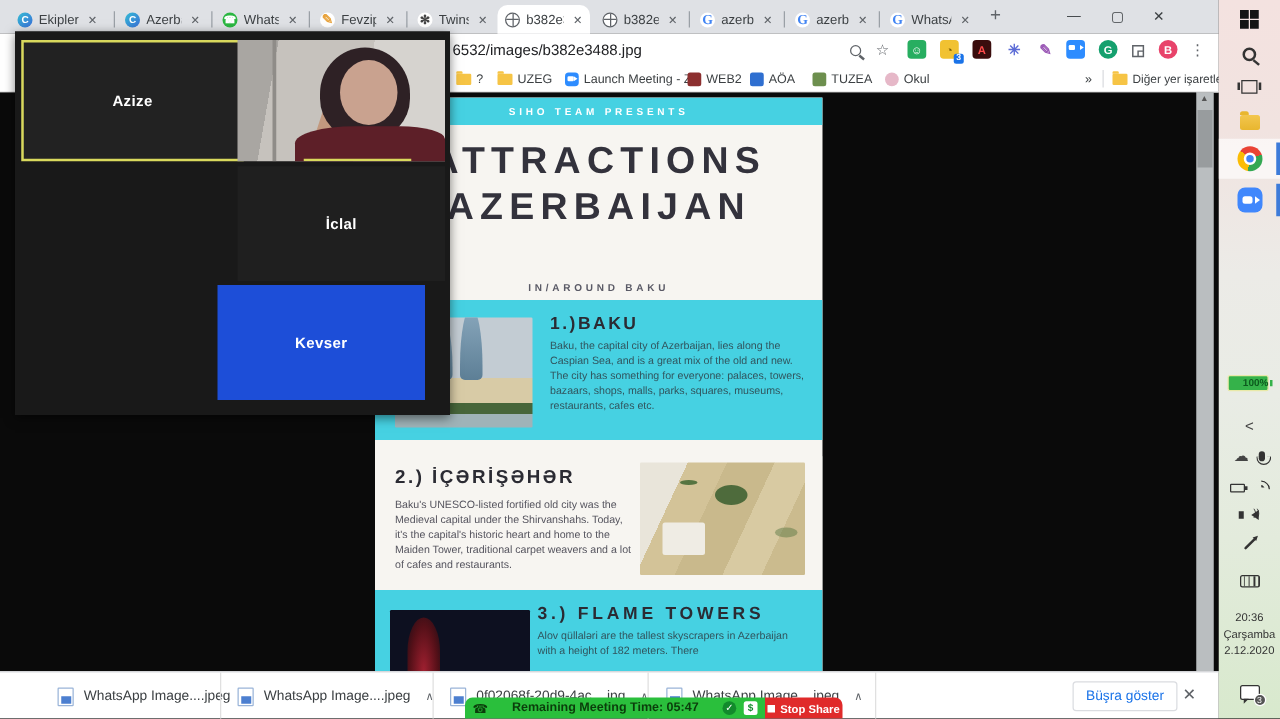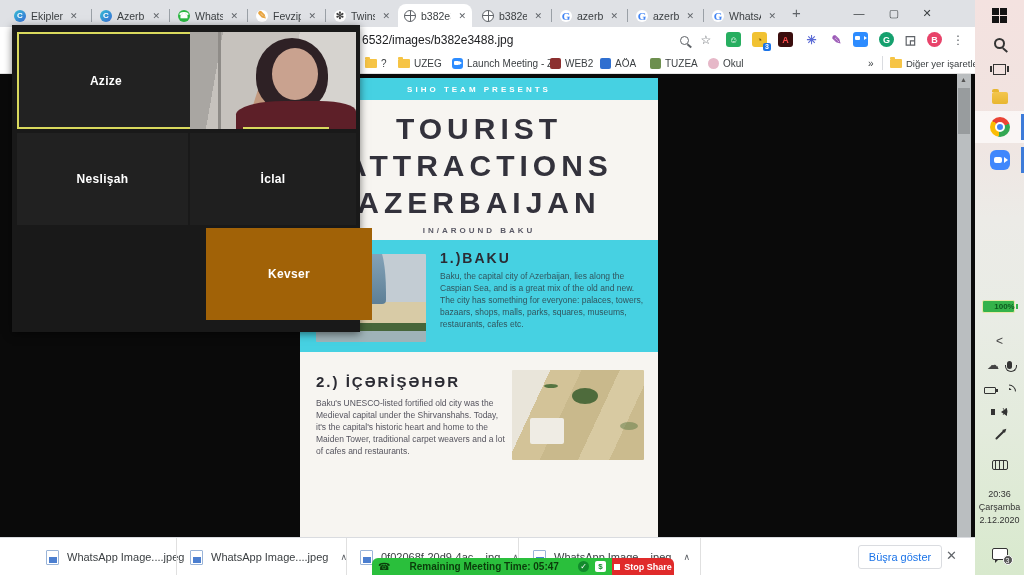--- a/index.html
+++ b/index.html
@@ -301,41 +301,45 @@
 
   <div class="viewer"></div>
   <div class="vscroll">
     <span class="arrow">▲</span>
     <span class="thumb"></span>
   </div>
 
   <div class="info">
     <div class="kicker cyan">SIHO TEAM PRESENTS</div>
     <div class="title">
-      <div>TOURIST</div>
       <div>ATTRACTIONS</div>
       <div>AZERBAIJAN</div>
     </div>
     <div class="subtitle">IN/AROUND BAKU</div>
 
     <div class="sec sec1 cyan">
       <div class="photo ph-baku">
           <span class="t1"></span>
           <span class="t2"></span>
         </div>
       <div class="sec-h" style="left:140px;top:10px;">1.)BAKU</div>
       <div class="sec-p" style="left:140px;top:30px;width:208px;">Baku, the capital city of Azerbaijan, lies along the Caspian Sea, and is a great mix of the old and new. The city has something for everyone: palaces, towers, bazaars, shops, malls, parks, squares, museums, restaurants, cafes etc.</div>
     </div>
 
     <div class="sec sec2">
       <div class="sec-h" style="left:16px;top:8px;font-size:15px;">2.) İÇƏRİŞƏHƏR</div>
       <div class="sec-p" style="left:16px;top:32px;width:192px;color:#55545e;">Baku's UNESCO-listed fortified old city was the Medieval capital under the Shirvanshahs. Today, it's the capital's historic heart and home to the Maiden Tower, traditional carpet weavers and a lot of cafes and restaurants.</div>
       <div class="photo ph-old"></div>
     </div>
 
+    <div class="sec sec3 cyan">
+      <div class="photo ph-night"></div>
+      <div class="sec-h" style="left:130px;top:10px;letter-spacing:3px;">3.) FLAME TOWERS</div>
+      <div class="sec-p" style="left:130px;top:30px;width:214px;">Alov qüllaləri are the tallest skyscrapers in Azerbaijan with a height of 182 meters.  There</div>
+    </div>
   </div>
 
   <div class="dlbar">
     <div class="dlitem" style="left:46px;">
       <span class="dlico"></span>
       <span>WhatsApp Image....jpeg</span>
       <span class="dlcaret">∧</span>
     </div>
     <div class="dlsep" style="left:176px;"></div>
     <div class="dlitem" style="left:190px;">
@@ -365,27 +369,24 @@
       <span class="pname">Azize</span>
     </div>
     <div class="cell vcell" style="left:178px;top:7px;width:166px;height:97px;">
       <span class="doorline"></span>
       <span class="arm"></span>
       <span class="hair"></span>
       <span class="face"></span>
       <span class="body"></span>
       <span class="uline"></span>
     </div>
-    <div class="cell" style="left:5px;top:108px;width:171px;height:92px;background:#212121;">
-      <span class="pname">Neslişah</span>
-    </div>
     <div class="cell" style="left:178px;top:108px;width:166px;height:92px;background:#1f1f1f;">
       <span class="pname">İclal</span>
     </div>
-    <div class="cell" style="left:194px;top:203px;width:166px;height:92px;background:#a16207;">
+    <div class="cell" style="left:162px;top:203px;width:166px;height:92px;background:#1d4ed8;">
       <span class="pname">Kevser</span>
     </div>
   </div>
 
   <div class="sharebar">
     <span class="phone">☎</span>
     <span class="sharetext">Remaining Meeting Time: 05:47</span>
     <span class="shield">✓</span>
     <span class="dollar">$</span>
   </div>

